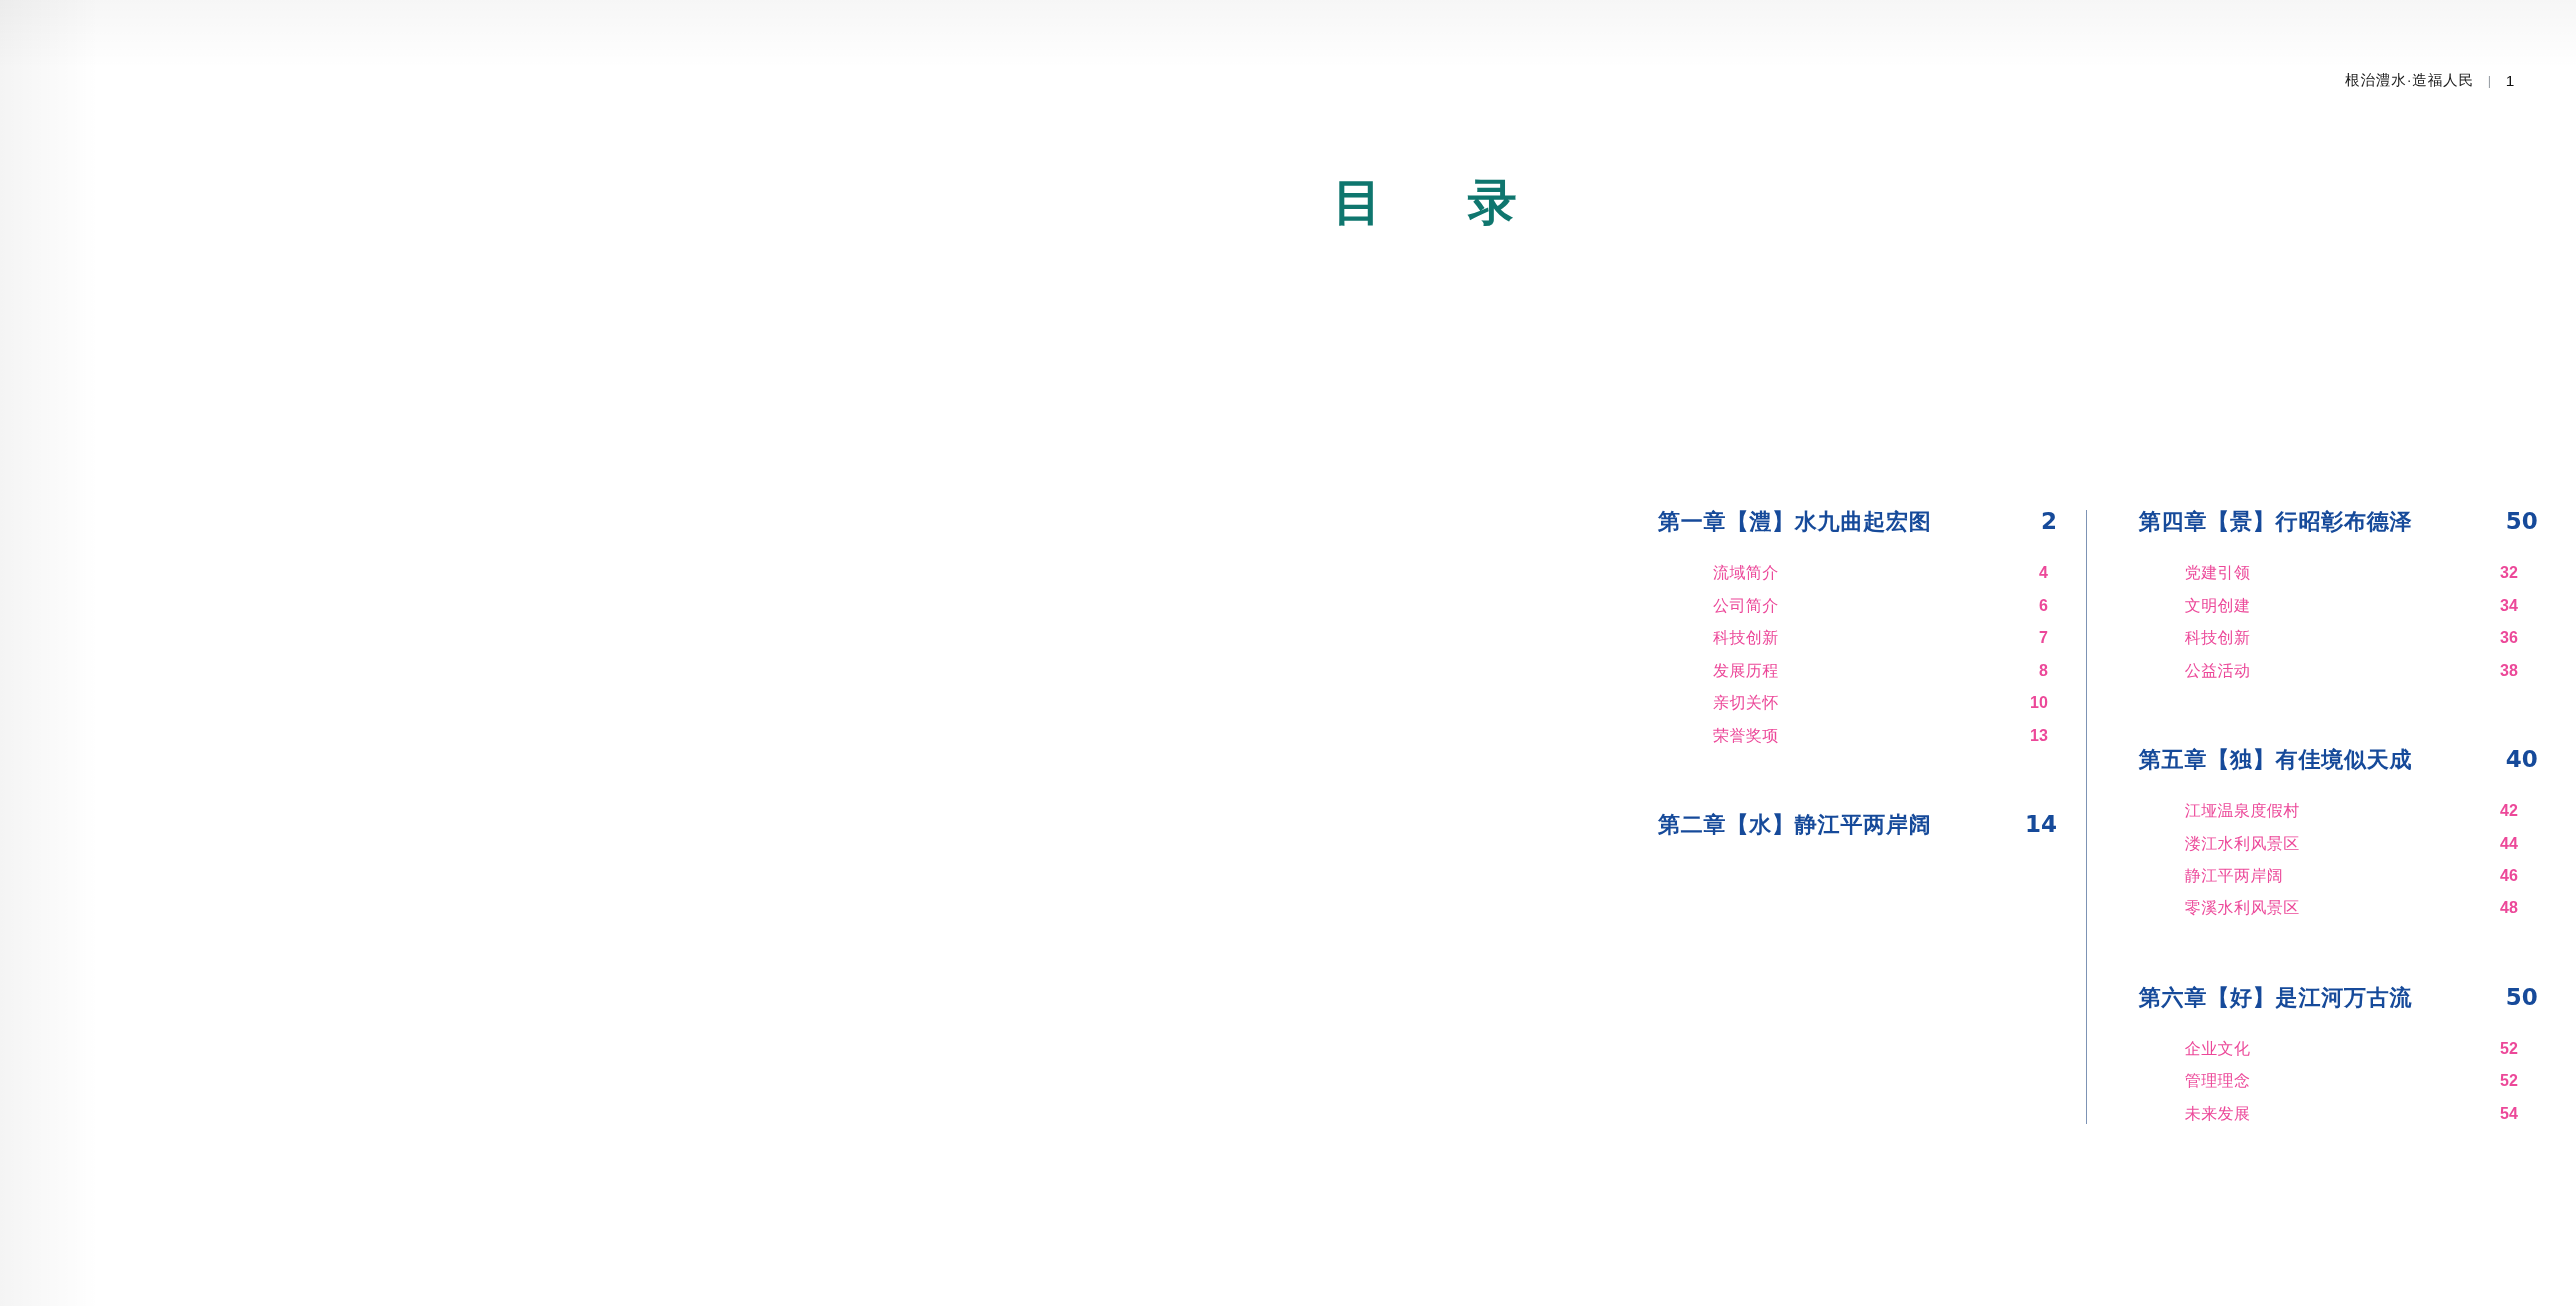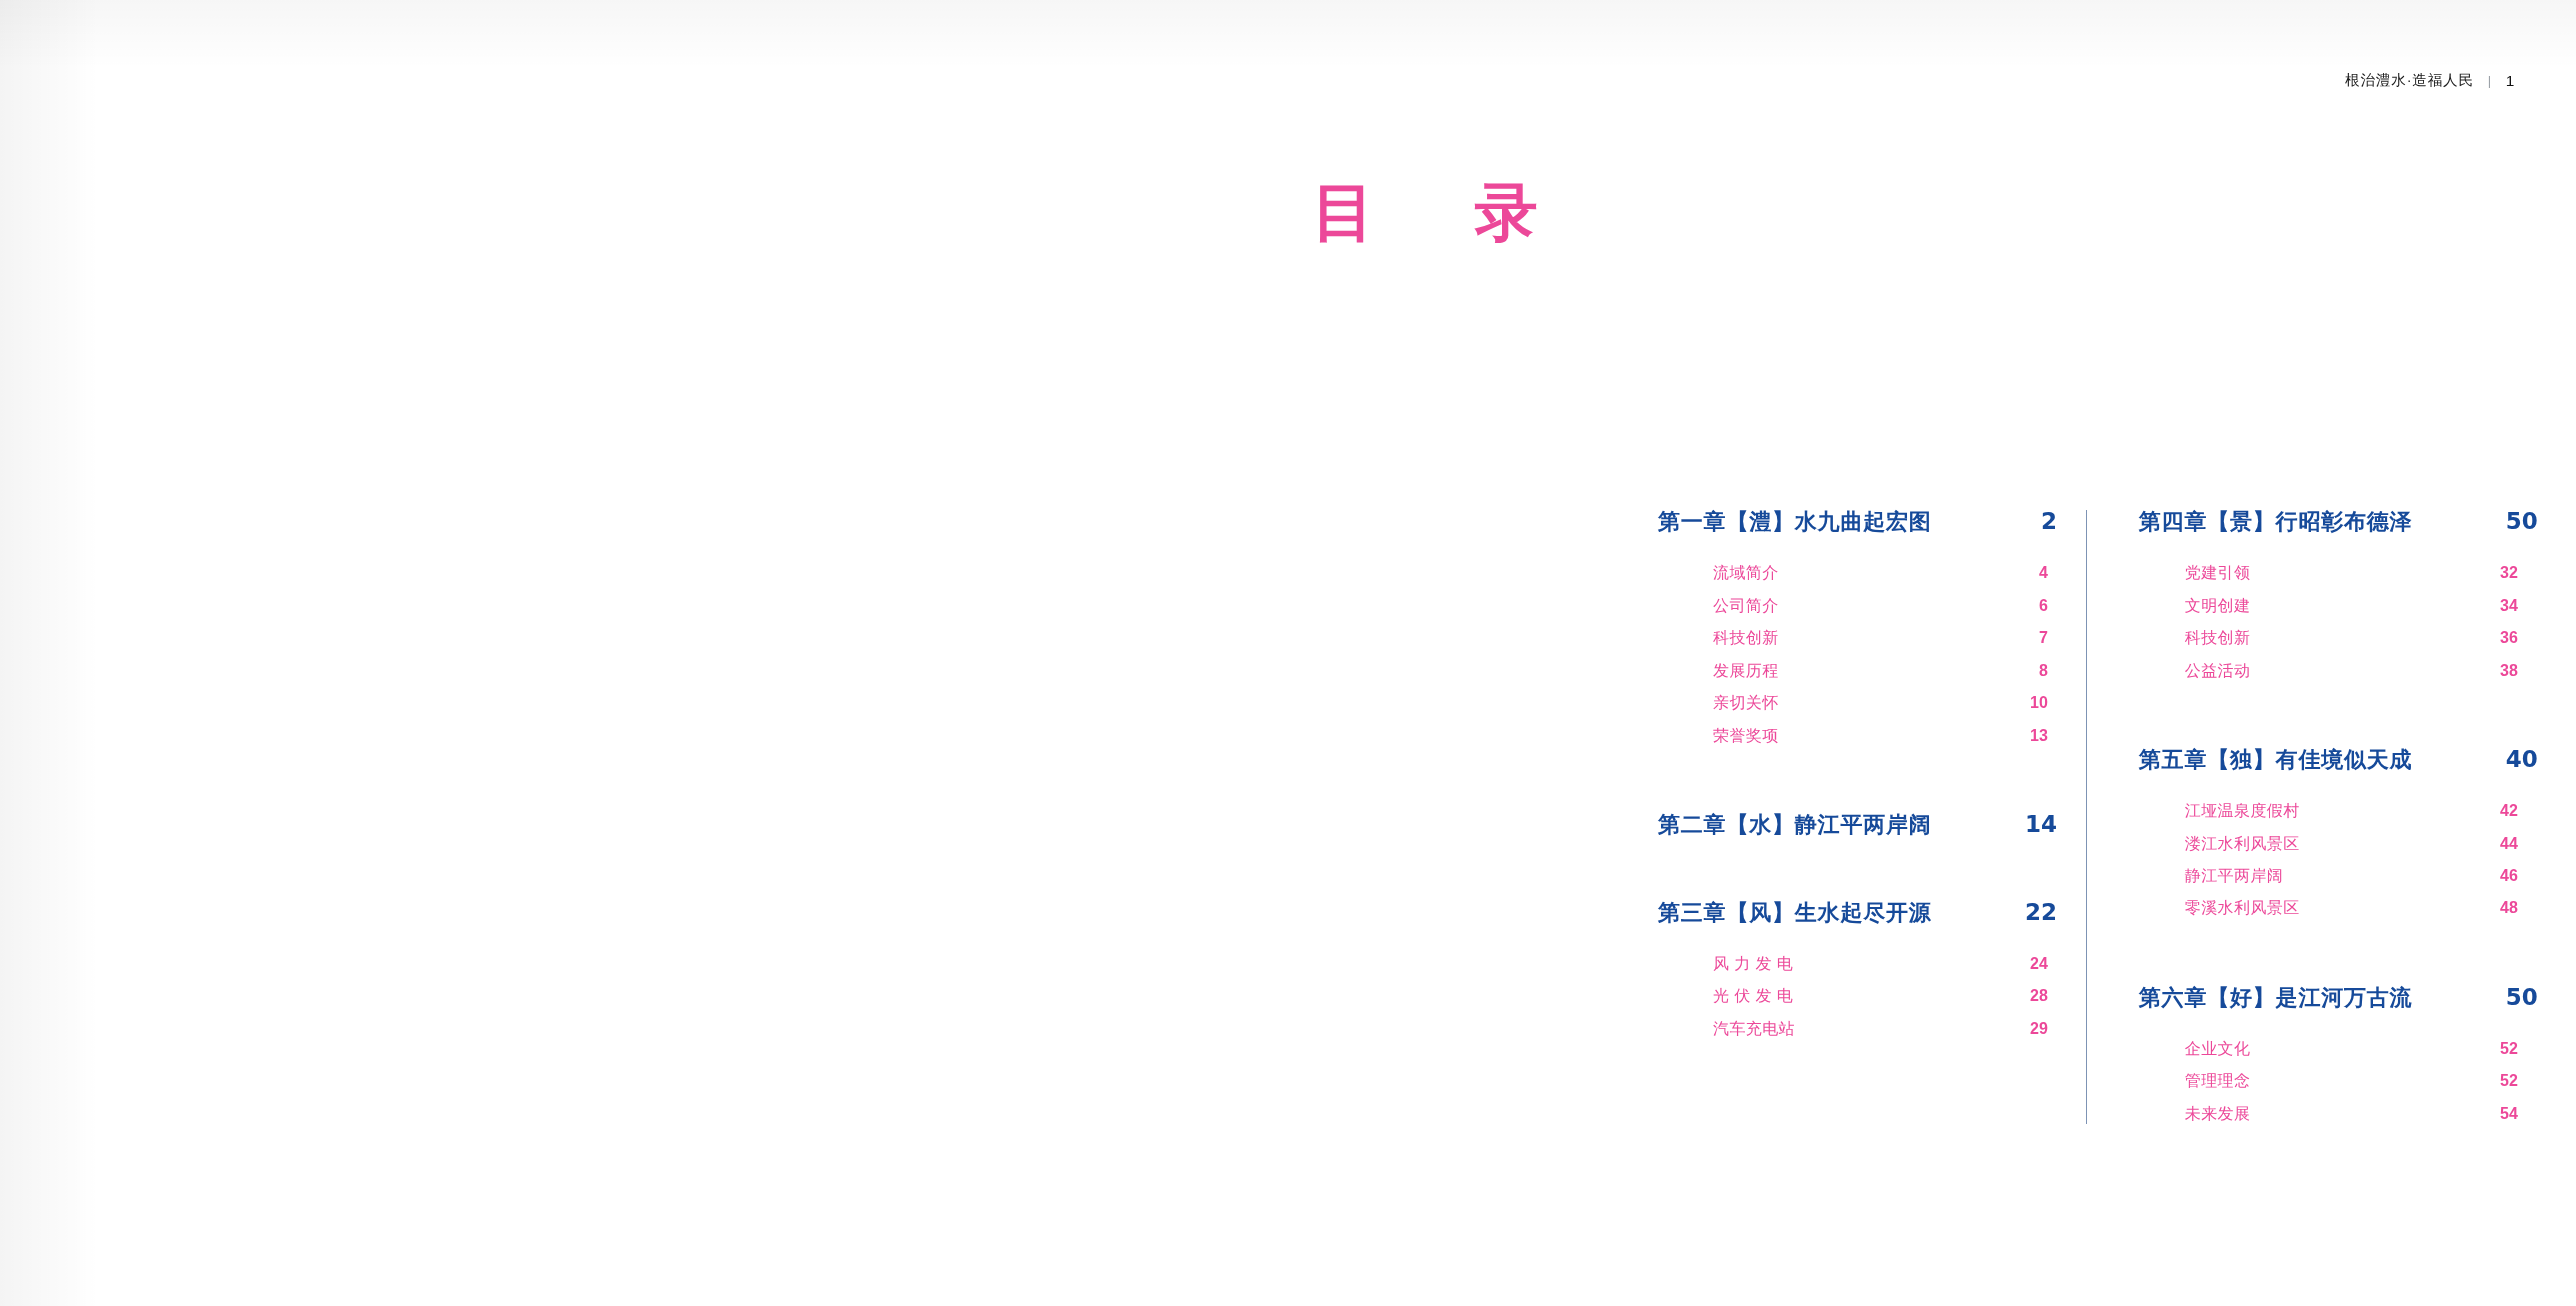--- a/index.html
+++ b/index.html
@@ -58,23 +58,23 @@
     color: #111;
     font-weight: 400;
   }
 
   
   .toc-title {
     position: absolute;
     left: 1434px;
     top: 170px;
     transform: translateX(-50%);
-    font-size: 63px;
-    font-weight: 700;
-    color: #ec4899;
+    font-size: 49px;
+    font-weight: 700;
+    color: #0f766e;
     letter-spacing: 18.4px;
     font-family: "DejaVu Sans", "Liberation Sans", sans-serif;
   }
 
   
   .columns {
     position: absolute;
     left: 1658px;
     top: 507px;
     display: flex;
@@ -199,41 +199,20 @@
       </div>
 
       <div class="chapter">
         <div class="chapter-head">
           <span class="ch-label">第二章</span>
           <span class="ch-title">【水】静江平两岸阔</span>
           <span class="ch-page">14</span>
         </div>
       </div>
 
-      <div class="chapter">
-        <div class="chapter-head">
-          <span class="ch-label">第三章</span>
-          <span class="ch-title">【风】生水起尽开源</span>
-          <span class="ch-page">22</span>
-        </div>
-        <div class="entries">
-          <div class="entry">
-            <span class="e-title">风 力 发 电</span>
-            <span class="e-page">24</span>
-          </div>
-          <div class="entry">
-            <span class="e-title">光 伏 发 电</span>
-            <span class="e-page">28</span>
-          </div>
-          <div class="entry">
-            <span class="e-title">汽车充电站</span>
-            <span class="e-page">29</span>
-          </div>
-        </div>
-      </div>
 
     </div>
 
     <div class="col-divider"></div>
 
     <div class="col col-right">
 
       <div class="chapter">
         <div class="chapter-head">
           <span class="ch-label">第四章</span>

